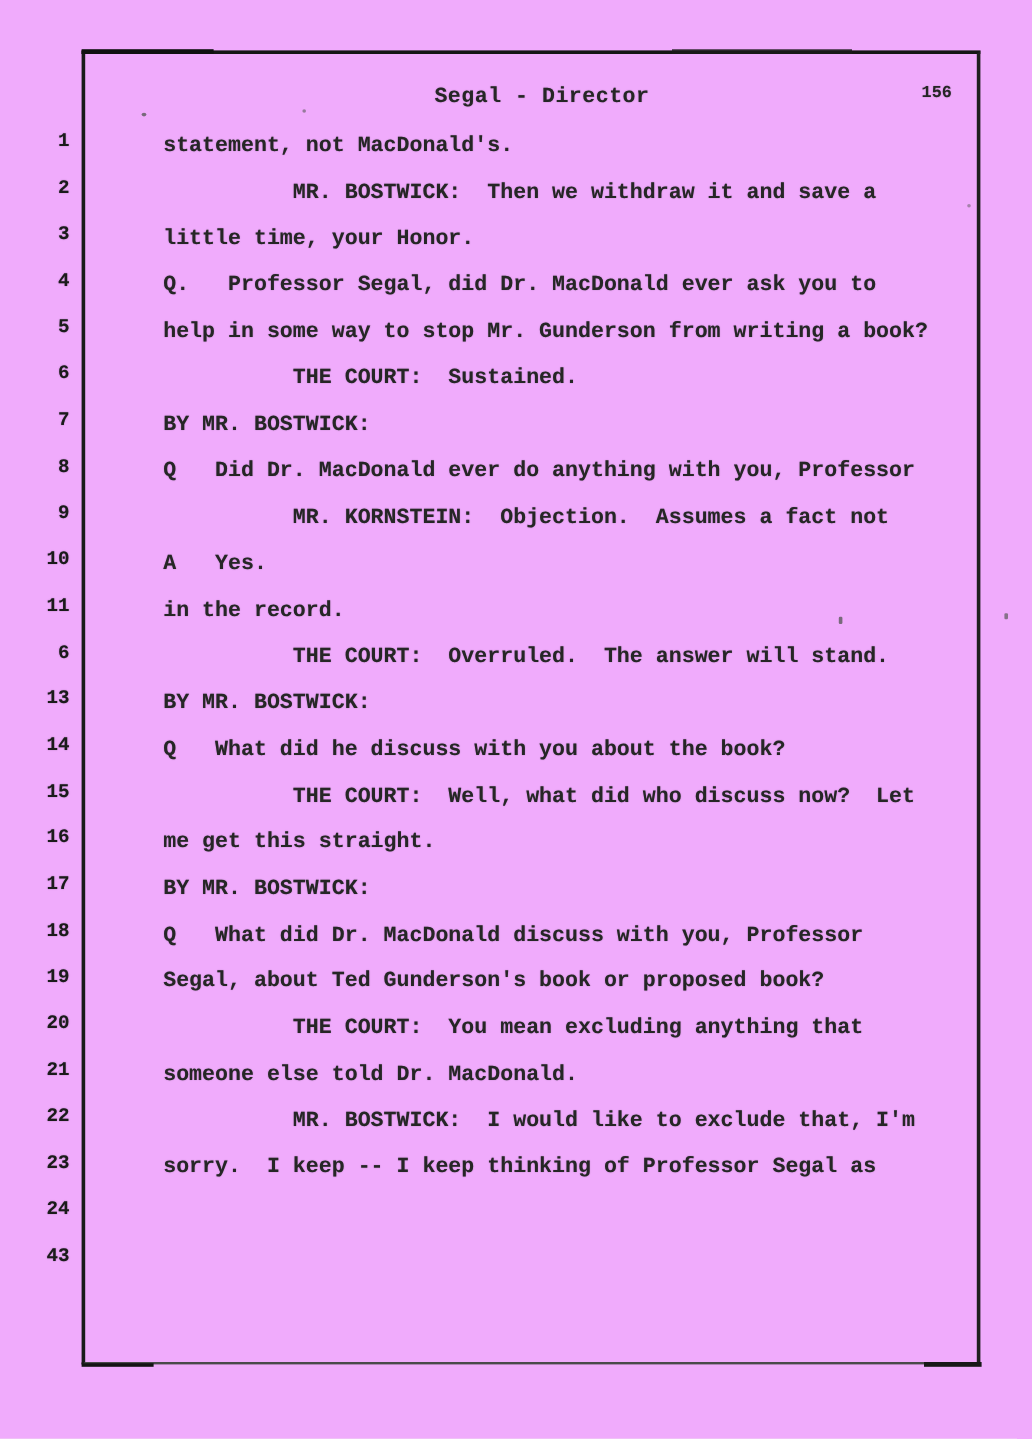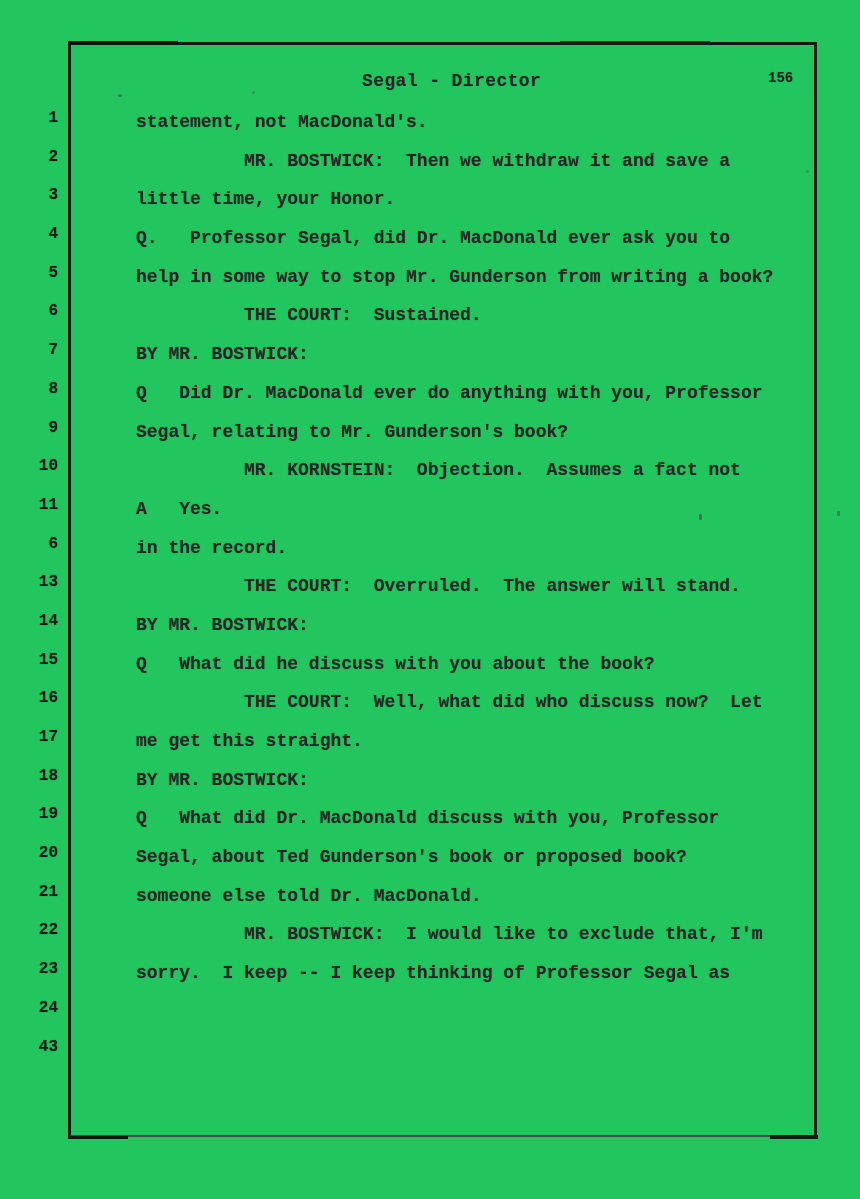--- a/index.html
+++ b/index.html
@@ -6,21 +6,21 @@
   body {
     width: 860px; height: 1199px;
     background: #f1f0ed;
     font-family: "Liberation Mono", "DejaVu Sans Mono", monospace;
     position: relative;
     overflow: hidden;
   }
   .page {
     position: absolute; left: 0; top: 0;
     width: 860px; height: 1199px;
-    background: #22c55e;
+    background: #f0abfc;
   }
   
   .border-box {
     position: absolute;
     left: 68px; top: 42px;
     width: 749px; height: 1095px;
     border-top: 3px solid #161616;
     border-left: 3px solid #1a1a1a;
     border-right: 3px solid #1f1f1f;
     border-bottom: 2px solid #4a4a4a;
@@ -120,32 +120,32 @@
 
   <div class="content">
     <div class="txt tl">statement, not MacDonald's.</div>
     <div class="txt tl">          MR. BOSTWICK:  Then we withdraw it and save a</div>
     <div class="txt tl">little time, your Honor.</div>
     <div class="txt tl">Q.   Professor Segal, did Dr. MacDonald ever ask you to</div>
     <div class="txt tl">help in some way to stop Mr. Gunderson from writing a book?</div>
     <div class="txt tl">          THE COURT:  Sustained.</div>
     <div class="txt tl">BY MR. BOSTWICK:</div>
     <div class="txt tl">Q   Did Dr. MacDonald ever do anything with you, Professor</div>
-    <div class="txt tl">Segal, relating to Mr. Gunderson's book?</div>
     <div class="txt tl">          MR. KORNSTEIN:  Objection.  Assumes a fact not</div>
     <div class="txt tl">A   Yes.</div>
     <div class="txt tl">in the record.</div>
     <div class="txt tl">          THE COURT:  Overruled.  The answer will stand.</div>
     <div class="txt tl">BY MR. BOSTWICK:</div>
     <div class="txt tl">Q   What did he discuss with you about the book?</div>
     <div class="txt tl">          THE COURT:  Well, what did who discuss now?  Let</div>
     <div class="txt tl">me get this straight.</div>
     <div class="txt tl">BY MR. BOSTWICK:</div>
     <div class="txt tl">Q   What did Dr. MacDonald discuss with you, Professor</div>
     <div class="txt tl">Segal, about Ted Gunderson's book or proposed book?</div>
+    <div class="txt tl">          THE COURT:  You mean excluding anything that</div>
     <div class="txt tl">someone else told Dr. MacDonald.</div>
     <div class="txt tl">          MR. BOSTWICK:  I would like to exclude that, I'm</div>
     <div class="txt tl">sorry.  I keep -- I keep thinking of Professor Segal as</div>
   </div>
 
   <div class="speck s1"></div>
   <div class="speck s2"></div>
   <div class="speck s3"></div>
   <div class="speck s4"></div>
   <div class="speck s5"></div>

